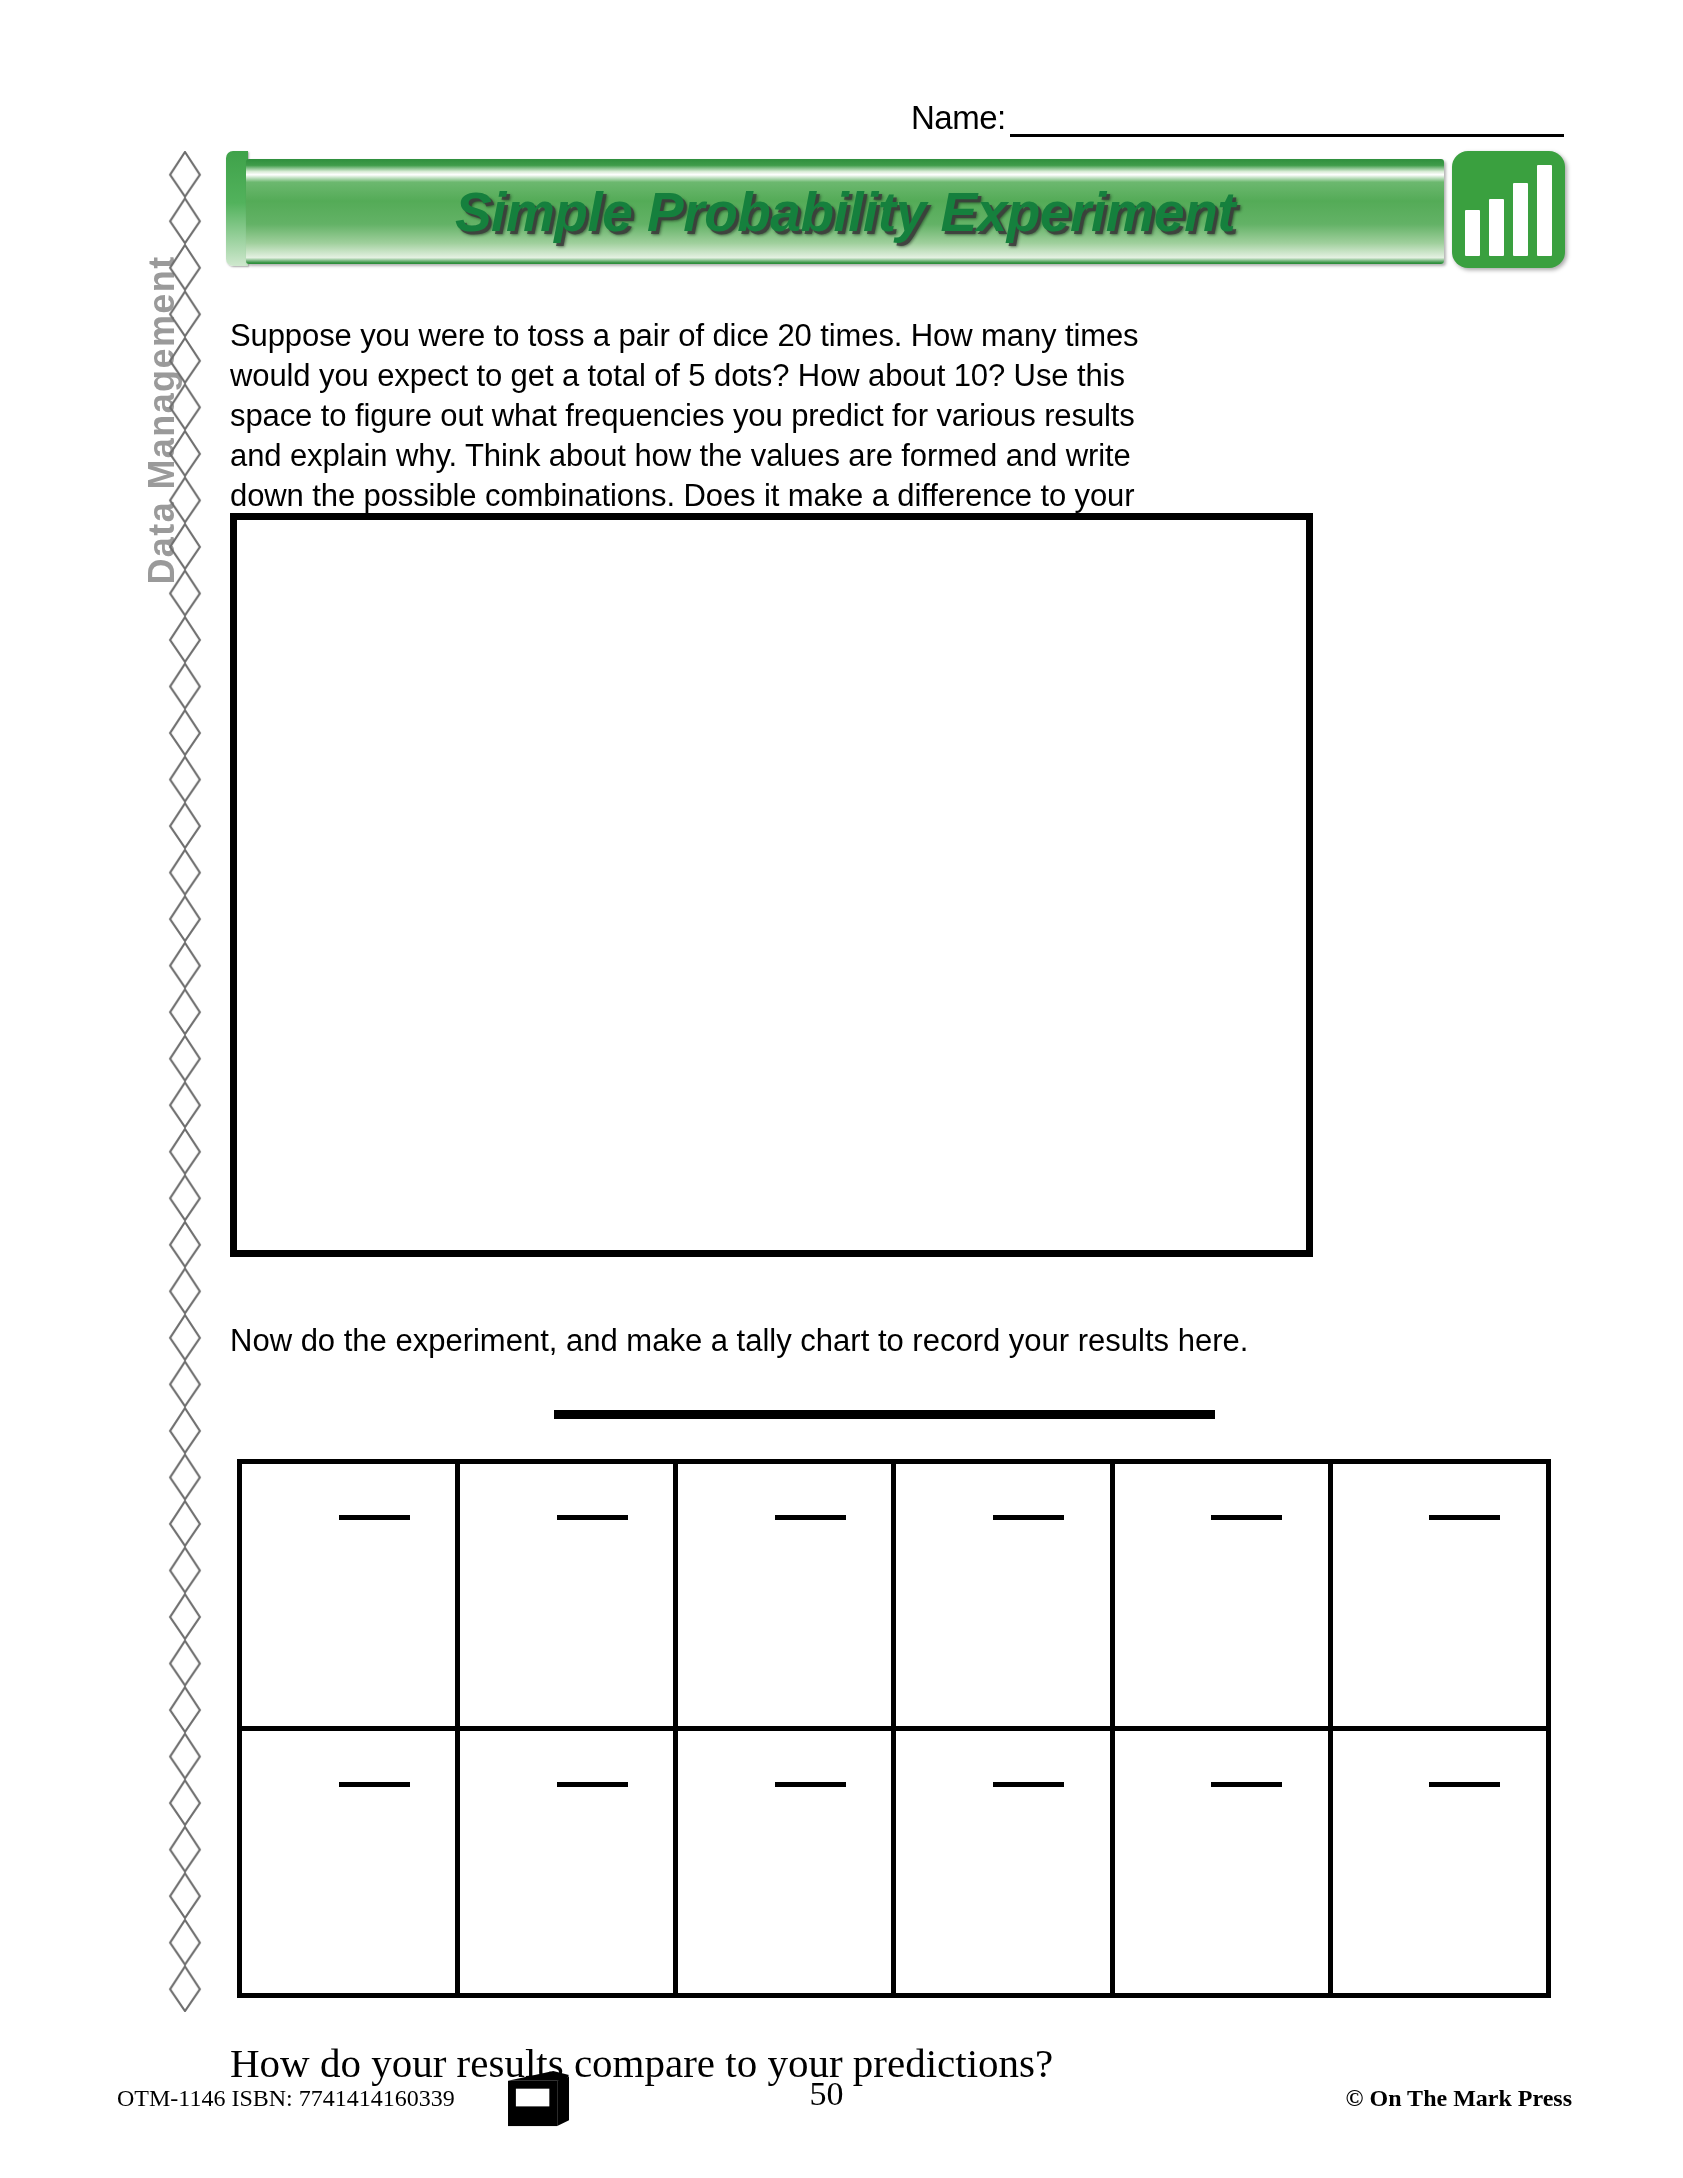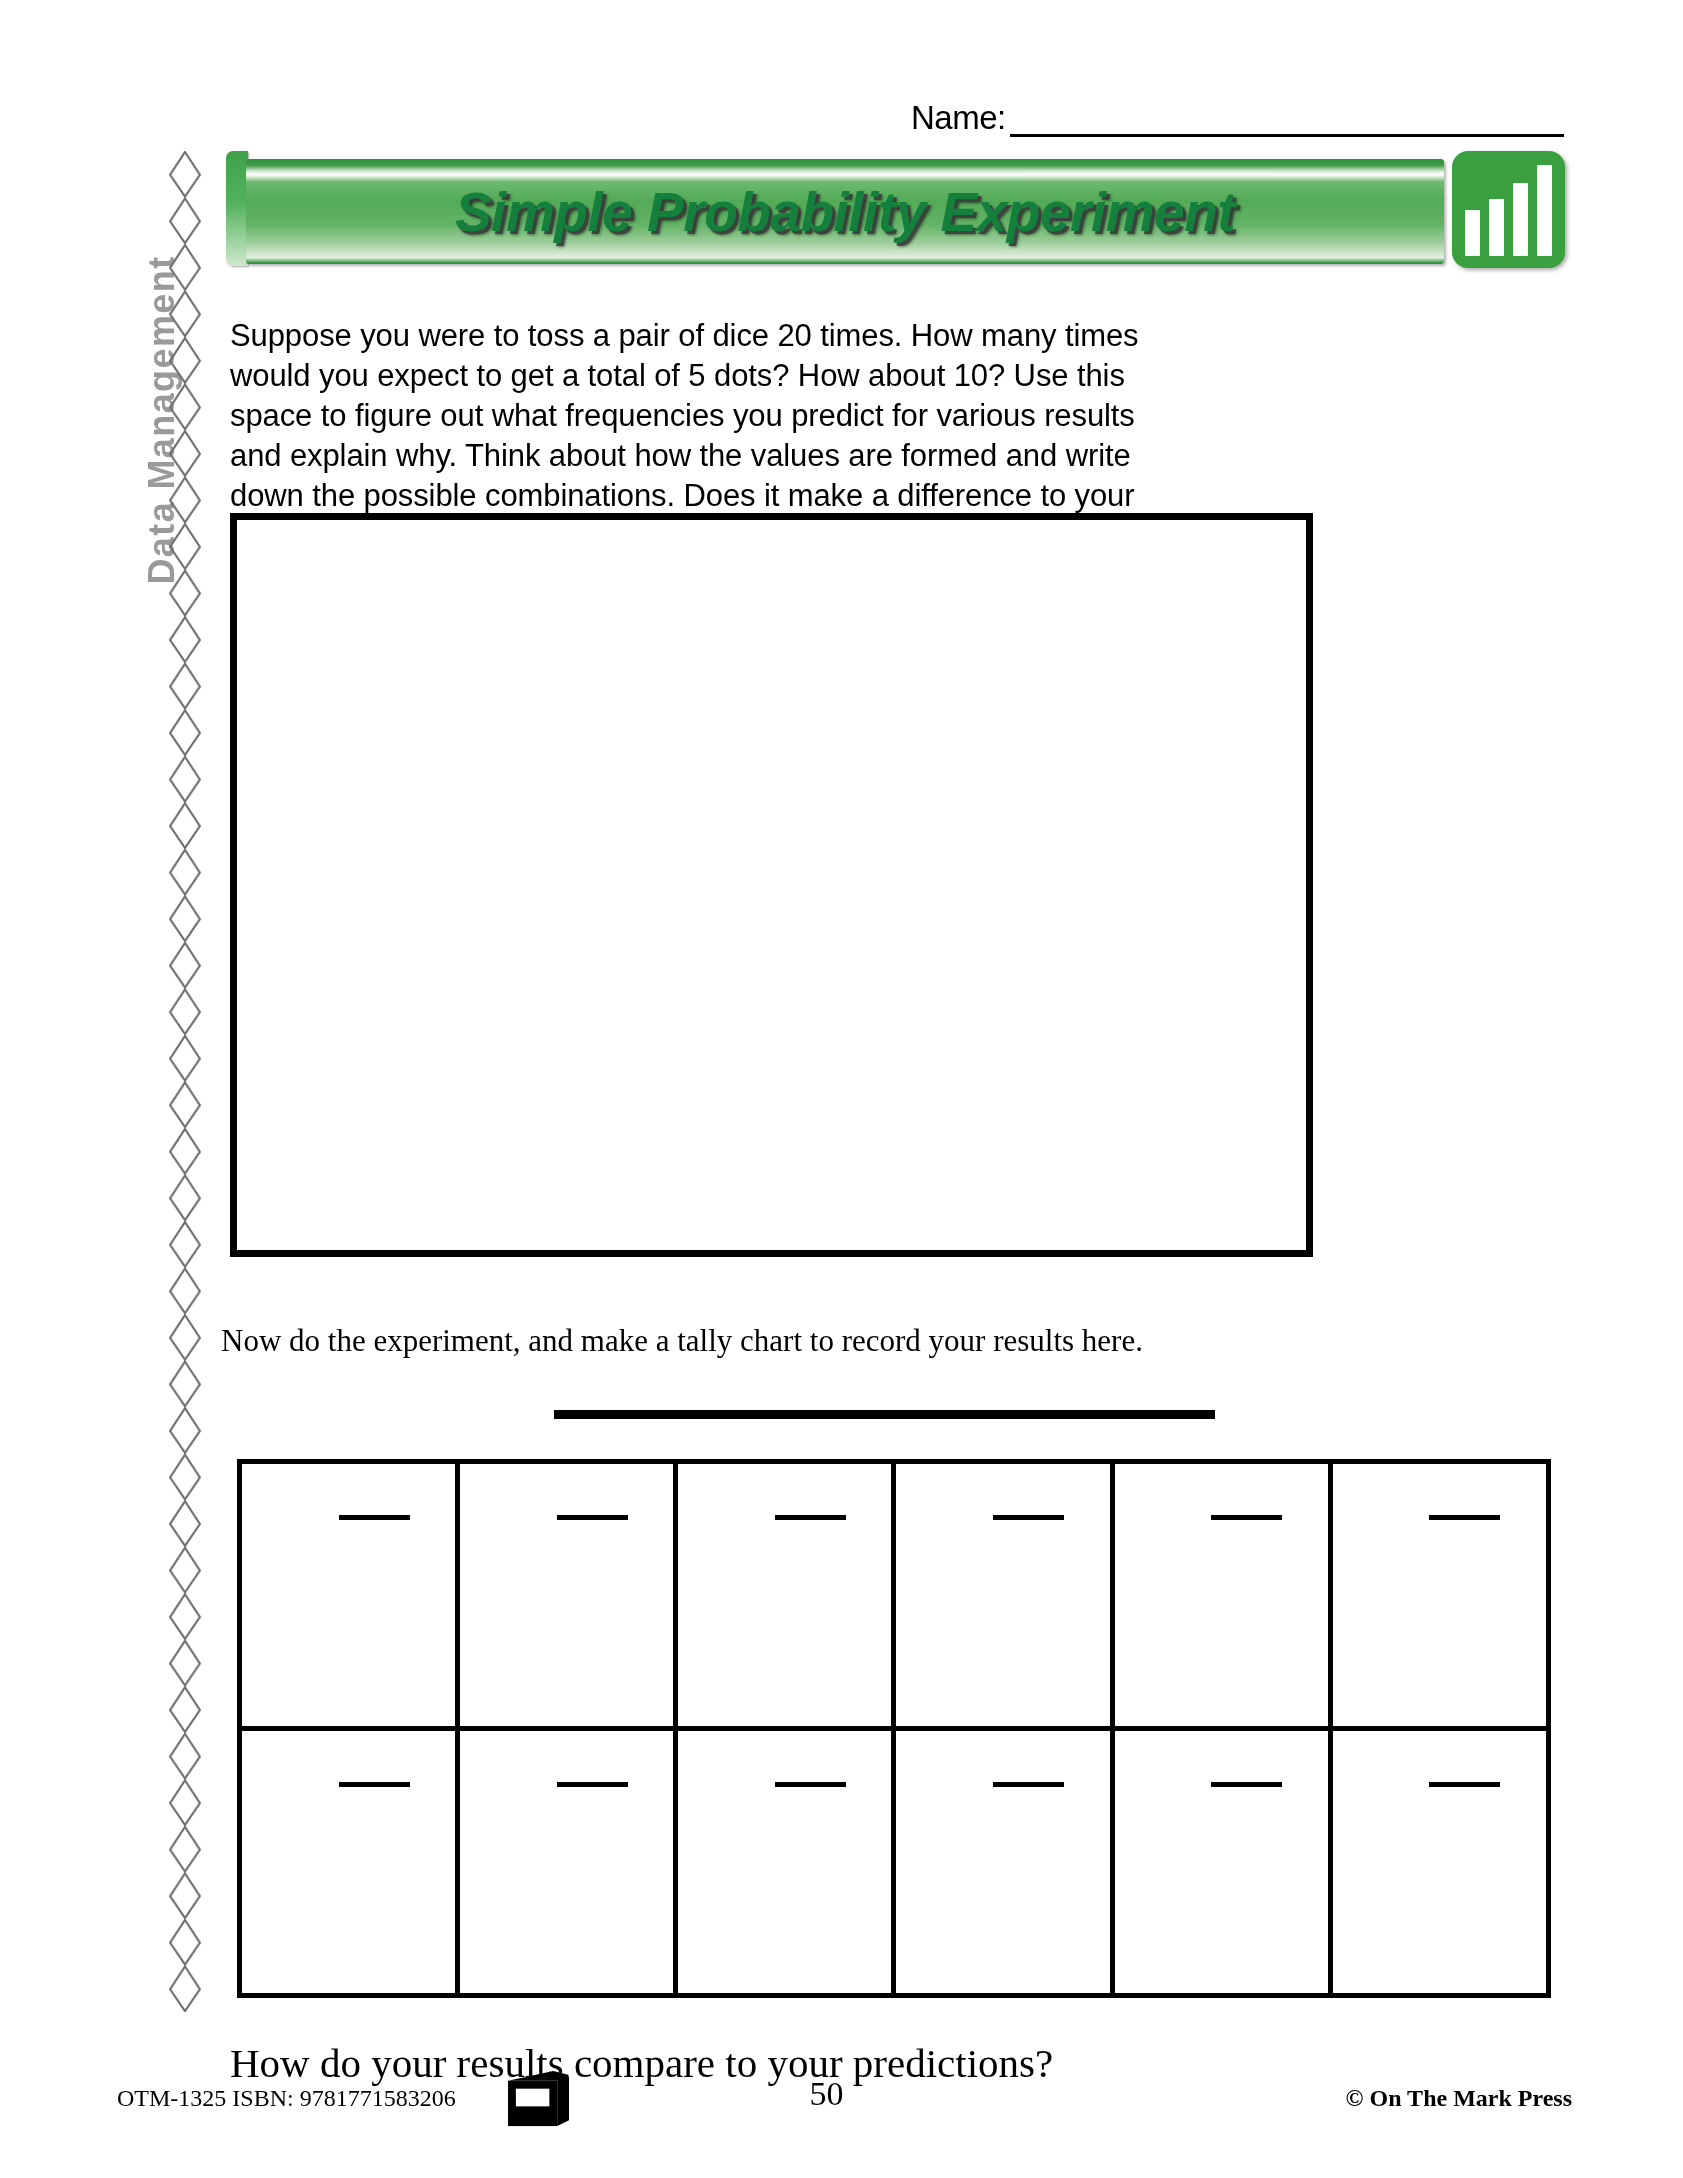--- a/index.html
+++ b/index.html
@@ -180,26 +180,26 @@
     width: 1083px;
     height: 744px;
     border: 7px solid #000;
     box-sizing: border-box;
     background: #fff;
   }
 
   
   .prompt-2 {
     position: absolute;
-    left: 221px;
+    left: 230px;
     top: 1258px;
     width: 1040px;
     font-size: 31px;
     line-height: 40px;
-    font-family: Liberation Serif, serif;
+    font-family: Liberation Sans, sans-serif;
   }
 
   
   .chart-title-rule {
     position: absolute;
     left: 554px;
     top: 1378px;
     width: 661px;
     height: 0;
     border-top: 9px solid #000;
@@ -382,21 +382,21 @@
         <td>
             <span class="cell-rule"></span>
           </td>
       </tr>
     </tbody>
   </table>
 
   <p class="prompt-3">How do your results compare to your predictions?</p>
 
   <div class="footer">
-    <span class="footer-isbn">OTM-1325  ISBN: 9781771583206</span>
+    <span class="footer-isbn">OTM-1146  ISBN: 7741414160339</span>
     <span class="footer-logo">
       <svg width="71" height="61" viewBox="0 0 72 62" xmlns="http://www.w3.org/2000/svg" aria-hidden="true">
         <path d="M4 12 L50 2 L66 6 L60 12 Z" fill="#000"></path>
         <rect x="4" y="12" width="50" height="46" fill="#000"></rect>
         <rect x="12" y="20" width="34" height="18" fill="#fff"></rect>
         <path d="M54 12 L66 8 L66 52 L54 58 Z" fill="#000"></path>
         <path d="M48 3 L66 7 L60 13 Z" fill="#000"></path>
       </svg>
     </span>
     <span class="footer-page">50</span>

